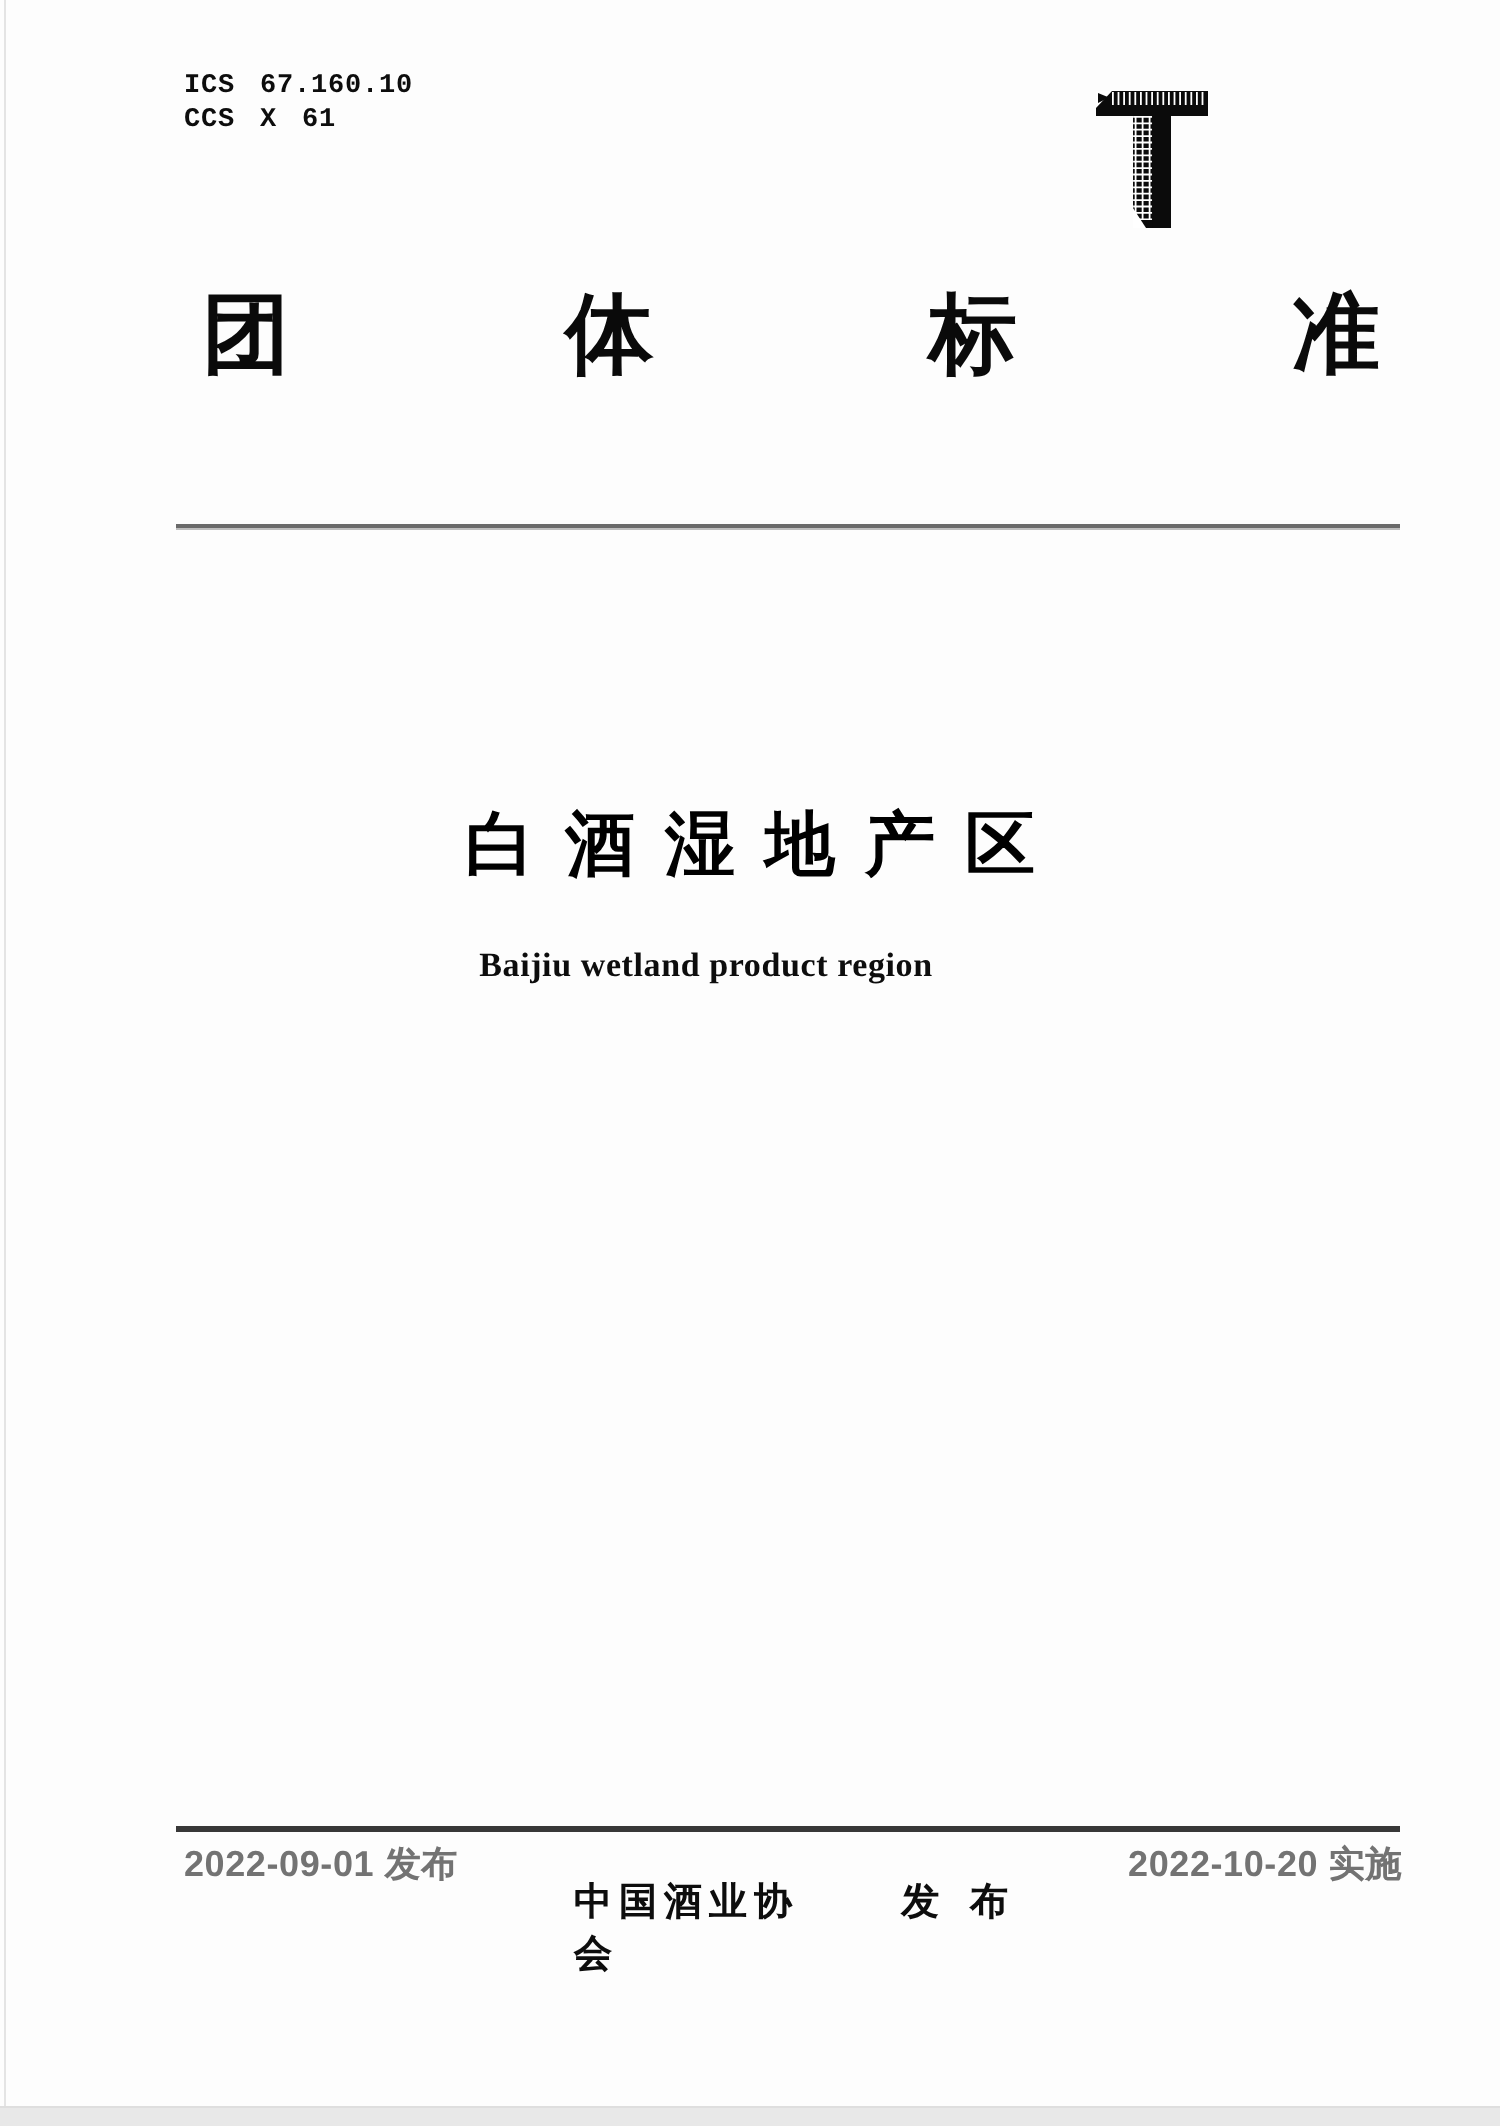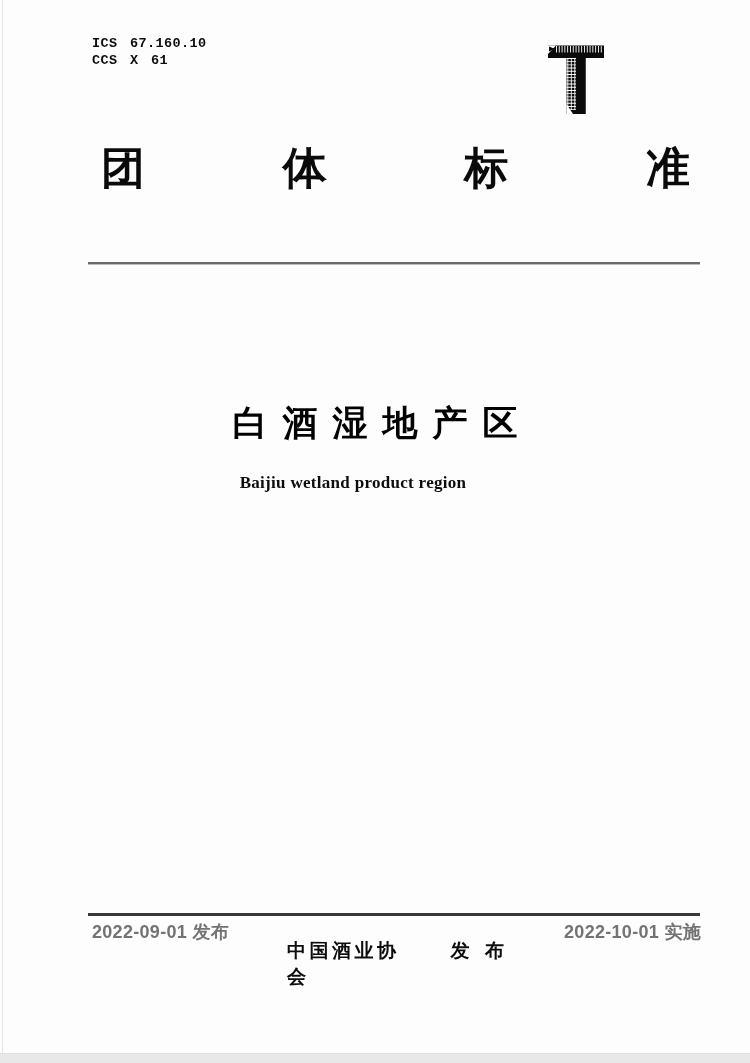--- a/index.html
+++ b/index.html
@@ -142,21 +142,21 @@
   </div>
 
 
   <div class="rule-top"></div>
 
   <div class="title-zh">白酒湿地产区</div>
   <div class="title-en">Baijiu wetland product region</div>
 
   <div class="dates-row">
     <span>2022-09-01 发布</span>
-    <span>2022-10-01 实施</span>
+    <span>2022-10-20 实施</span>
   </div>
 
   <div class="rule-bottom"></div>
 
   <div class="publishers">
     <div class="publisher-row">
       <span class="org-spread">中国酒业协会</span>
       <span class="action">发 布</span>
     </div>
   </div>

